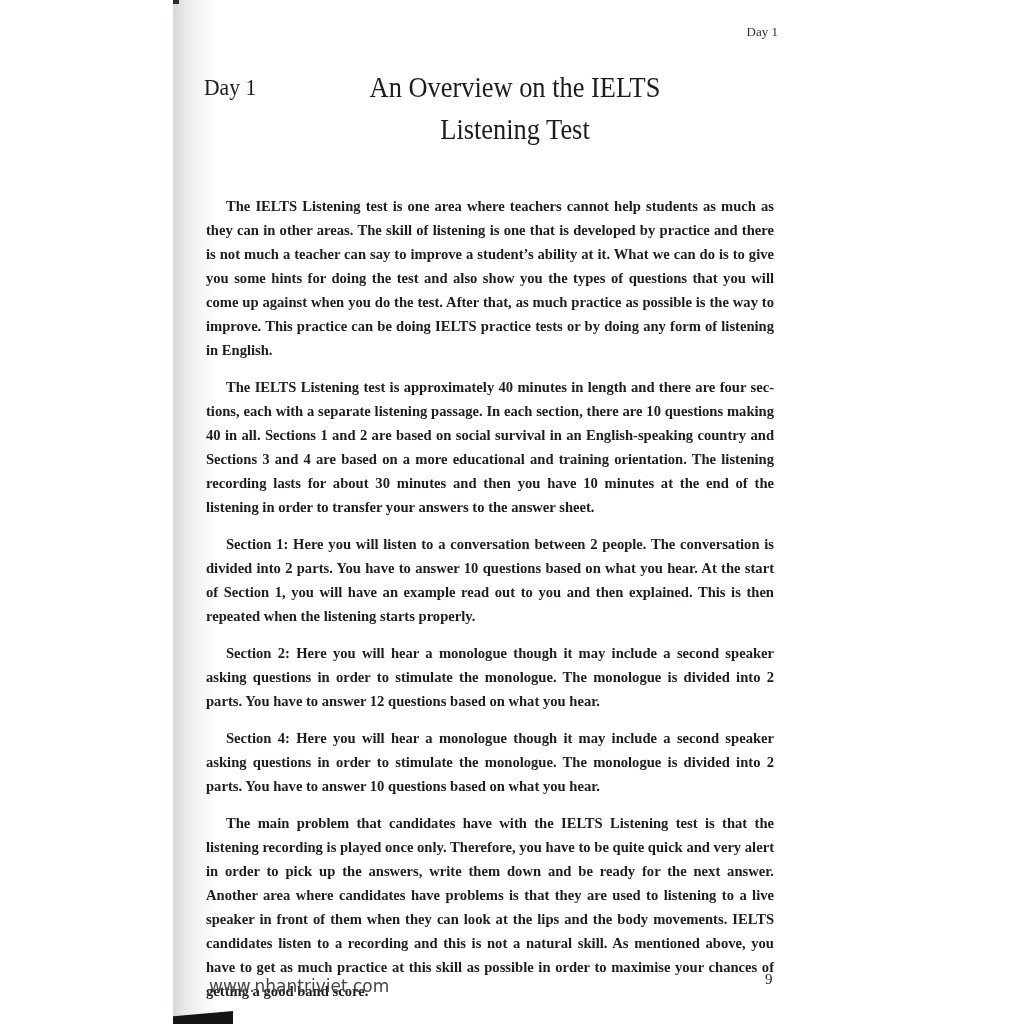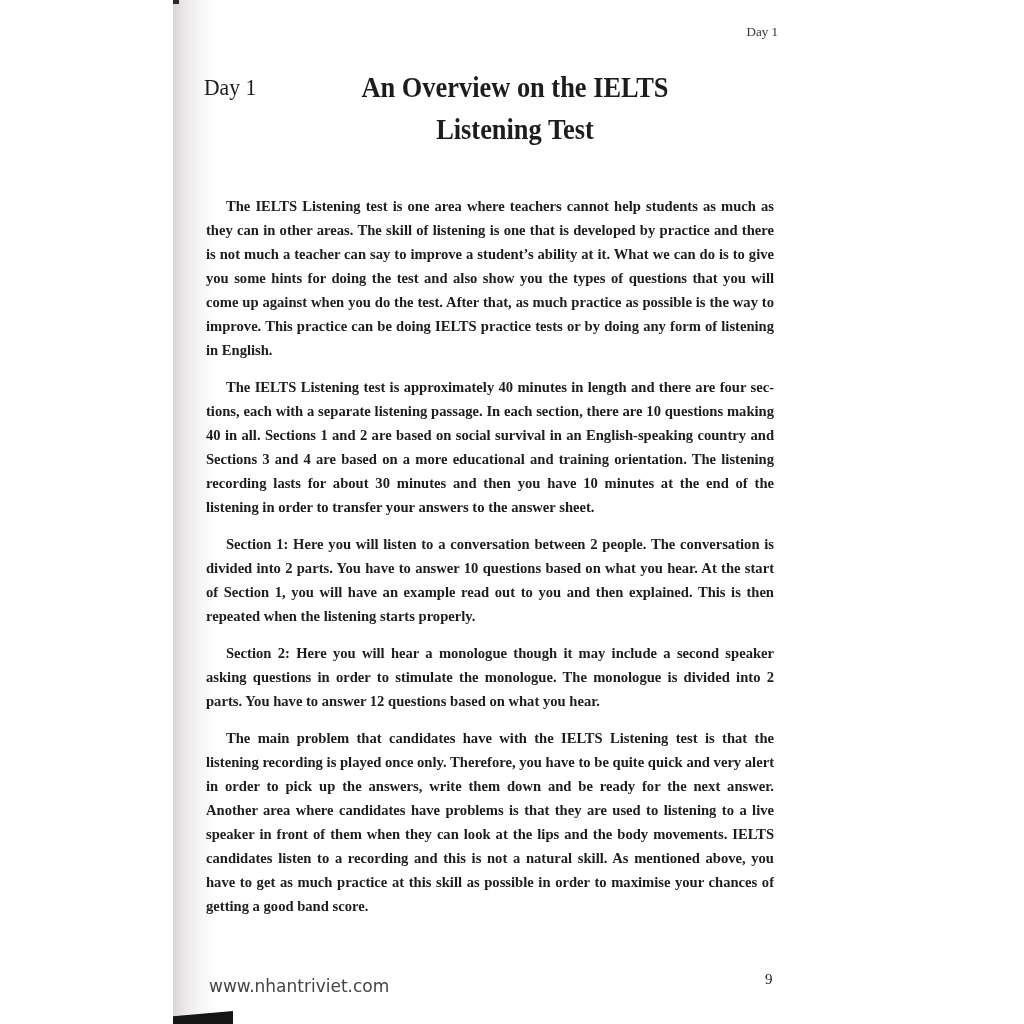--- a/index.html
+++ b/index.html
@@ -48,27 +48,28 @@
 <body>
 
 <div class="page"></div>
 <div class="corner-top"></div>
 <div class="corner-bottom"></div>
 
 <div class="running-head">Day 1</div>
 
 <div class="day-label">Day 1</div>
 
-<h1 class="title" style="margin:0;font-weight:bold;">
+<h1 class="title" style="margin:0;font-weight:normal;">
   <span>An Overview on the IELTS</span>
   <span>Listening Test</span>
 </h1>
 
 <div class="body">
   <p>The IELTS Listening test is one area where teachers cannot help students as much as they can in other areas. The skill of listening is one that is developed by practice and there is not much a teacher can say to improve a student’s ability at it. What we can do is to give you some hints for doing the test and also show you the types of questions that you will come up against when you do the test. After that, as much practice as possible is the way to improve. This practice can be doing IELTS practice tests or by doing any form of listening in English.</p>
   <p>The IELTS Listening test is approximately 40 minutes in length and there are four sec­tions, each with a separate listening passage. In each section, there are 10 questions making 40 in all. Sections 1 and 2 are based on social survival in an English-speaking country and Sections 3 and 4 are based on a more educational and training orientation. The listening recording lasts for about 30 minutes and then you have 10 minutes at the end of the listening in order to transfer your answers to the answer sheet.</p>
   <p>Section 1: Here you will listen to a conversation between 2 people. The conversation is divided into 2 parts. You have to answer 10 questions based on what you hear. At the start of Section 1, you will have an example read out to you and then explained. This is then repeated when the listening starts properly.</p>
   <p>Section 2: Here you will hear a monologue though it may include a second speaker asking questions in order to stimulate the monologue. The monologue is divided into 2 parts. You have to answer 12 questions based on what you hear.</p>
+  <p>Section 4: Here you will hear a monologue though it may include a second speaker asking questions in order to stimulate the monologue. The monologue is divided into 2 parts. You have to answer 10 questions based on what you hear.</p>
   <p>The main problem that candidates have with the IELTS Listening test is that the listening recording is played once only. Therefore, you have to be quite quick and very alert in order to pick up the answers, write them down and be ready for the next answer. Another area where candidates have problems is that they are used to listening to a live speaker in front of them when they can look at the lips and the body movements. IELTS candidates listen to a record­ing and this is not a natural skill. As mentioned above, you have to get as much practice at this skill as possible in order to maximise your chances of getting a good band score.</p>
 </div>
 
 <div class="footer-url">www.nhantriviet.com</div>
 <div class="page-number">9</div>
 
 </body></html>

